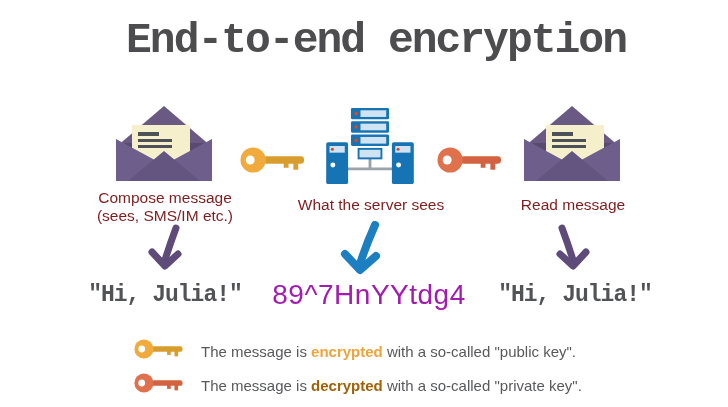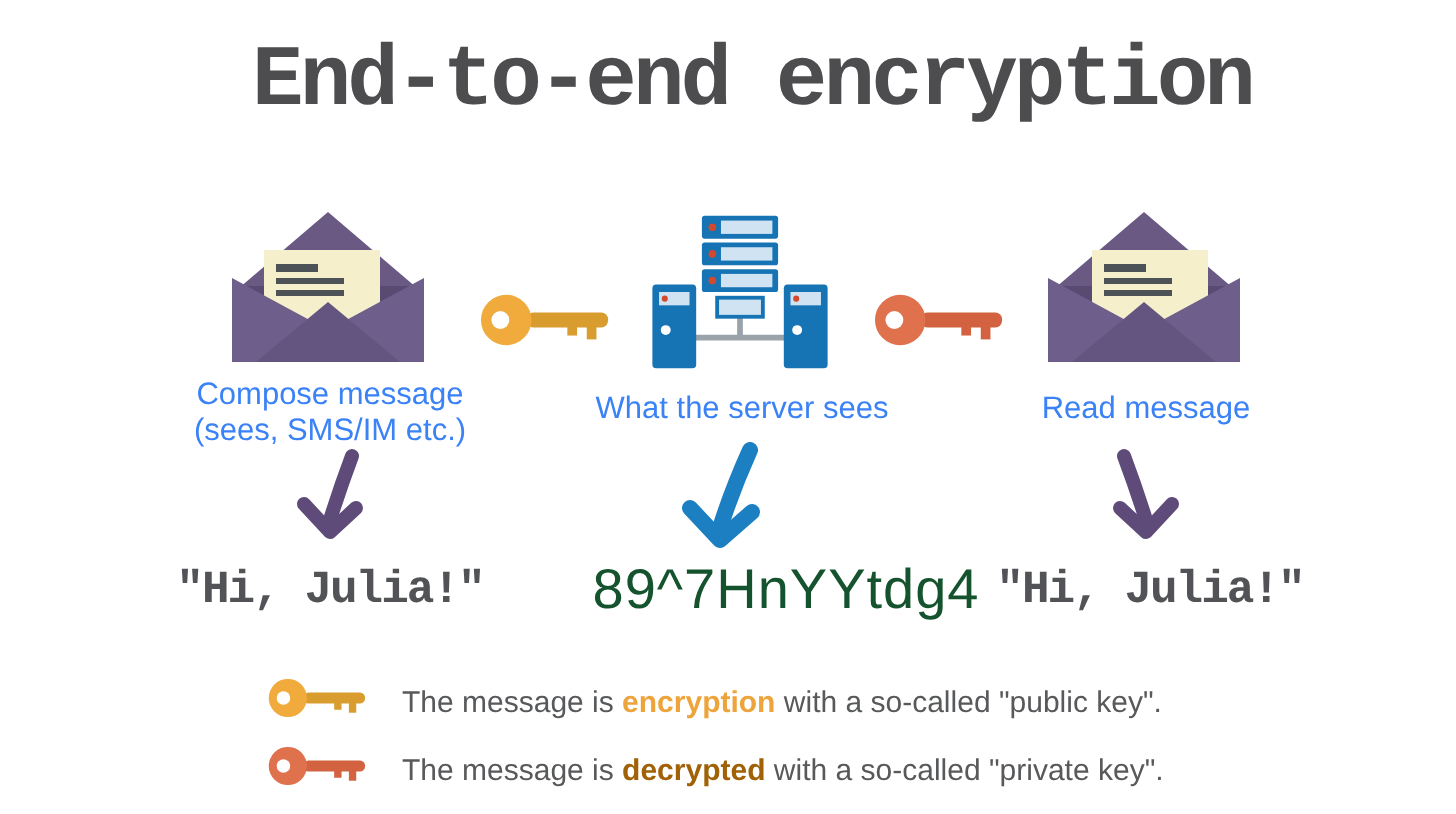--- a/index.html
+++ b/index.html
@@ -20,41 +20,40 @@
     color:#4d4d4f;
     margin:12px;
   }
   .icon{position:absolute;}
   .col-label{
     position:absolute;
     transform:translateX(-50%);
     text-align:center;
     font-size:15.5px;
     line-height:18px;
-    color:#3b82f6;
+    color:#7f1d1d;
     white-space:nowrap;
   }
   .msg-mono{
     position:absolute;
     transform:translateX(-50%);
     font-family:"Liberation Mono", monospace;
     font-weight:700;
     font-size:23px;
     letter-spacing:-1px;
     color:#525356;
     white-space:nowrap;
   }
   .msg-sans{
     position:absolute;
     transform:translateX(-50%);
     font-size:28px;
     letter-spacing:0.5px;
-    color:#14532d;
-    white-space:nowrap;
-    margin-left:24px;
+    color:#a21caf;
+    white-space:nowrap;
   }
   .legend-row{
     position:absolute;
     display:flex;
     align-items:center;
     gap:17px;
   }
   .legend-text{
     font-size:15px;
     color:#58595b;
@@ -184,21 +183,21 @@
   <div class="legend-row" style="left:134px;top:334px;">
     <span>
       <svg width="50" height="30" viewBox="0 0 68 40">
         <rect x="24" y="16.2" width="42" height="7.6" rx="3.5" fill="#d89d2e"></rect>
         <rect x="45" y="22" width="5" height="6" fill="#d89d2e"></rect>
         <rect x="55" y="22" width="5" height="8" fill="#d89d2e"></rect>
         <circle cx="13.5" cy="20" r="13" fill="#f0ab3c"></circle>
         <circle cx="10.5" cy="20" r="4.6" fill="#ffffff"></circle>
       </svg>
     </span>
-    <span class="legend-text"><span>The message is </span><span class="kw kw-gold">encryption</span><span> with a so-called "public key".</span></span>
+    <span class="legend-text"><span>The message is </span><span class="kw kw-gold">encrypted</span><span> with a so-called "public key".</span></span>
   </div>
 
   <div class="legend-row" style="left:134px;top:368px;">
     <span>
       <svg width="50" height="30" viewBox="0 0 68 40">
         <rect x="24" y="16.2" width="42" height="7.6" rx="3.5" fill="#d26240"></rect>
         <rect x="45" y="22" width="5" height="6" fill="#d26240"></rect>
         <rect x="55" y="22" width="5" height="8" fill="#d26240"></rect>
         <circle cx="13.5" cy="20" r="13" fill="#e0714d"></circle>
         <circle cx="10.5" cy="20" r="4.6" fill="#ffffff"></circle>

